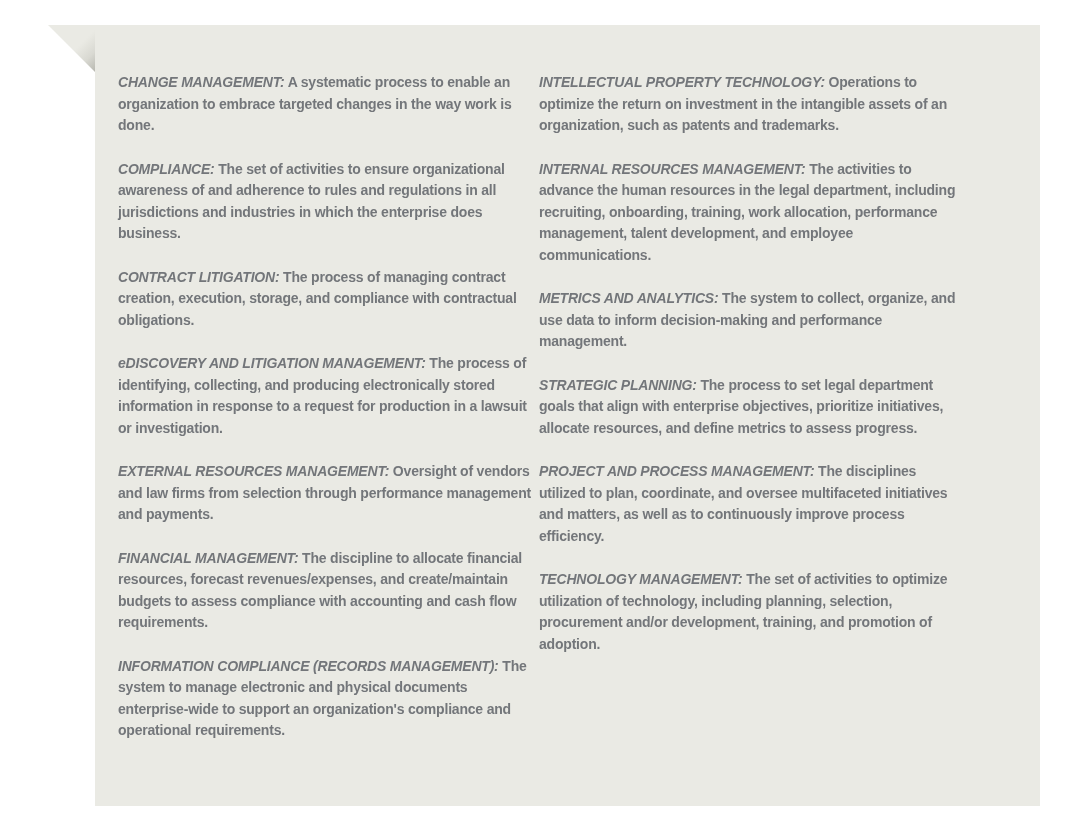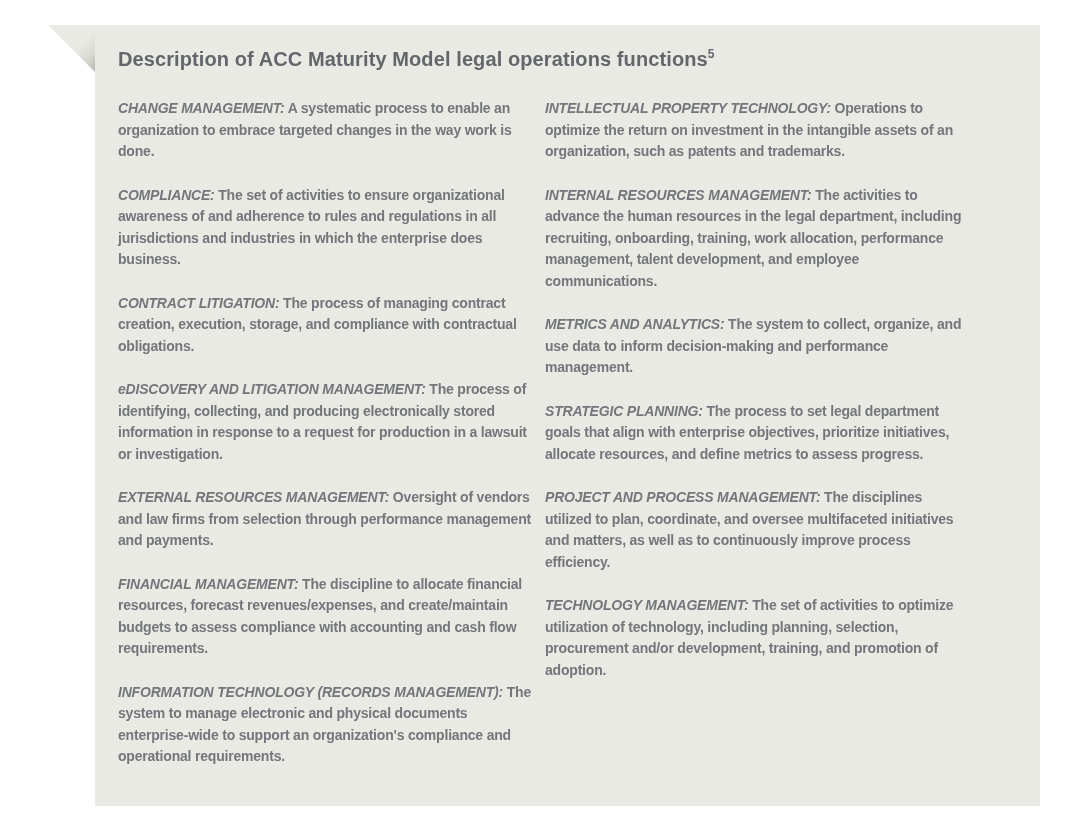--- a/index.html
+++ b/index.html
@@ -38,21 +38,21 @@
     color:#63676c;
     letter-spacing:0.1px;
     line-height:26px;
   }
   .page-title sup{
     font-size:12px;
     line-height:0;
   }
   .columns{
     display:flex;
-    gap:6px;
+    gap:0;
     margin-top:26px;
   }
   .col{
     flex:0 0 421px;
     width:421px;
   }
   .entry{
     margin:0 0 22px 0;
     font-size:14px;
     font-weight:bold;
@@ -67,31 +67,30 @@
 </head>
 <body>
 
 <div class="canvas">
 
   <div class="corner-fold"></div>
   <div class="accent-sliver"></div>
 
   <div class="panel">
 
-    <h1 class="page-title"><span>Description of ACC Maturity Model legal operations functions</span><sup>5</sup></h1>
 
     <div class="columns">
       <div class="col">
           <p class="entry"><span class="term">CHANGE MANAGEMENT:</span><span class="def"> A systematic process to enable an organization to embrace targeted changes in the way work is done.</span></p>
           <p class="entry"><span class="term">COMPLIANCE:</span><span class="def"> The set of activities to ensure organizational awareness of and adherence to rules and regulations in all jurisdictions and industries in which the enterprise does business.</span></p>
           <p class="entry"><span class="term">CONTRACT LITIGATION:</span><span class="def"> The process of managing contract creation, execution, storage, and compliance with contractual obligations.</span></p>
           <p class="entry"><span class="term">eDISCOVERY AND LITIGATION MANAGEMENT:</span><span class="def"> The process of identifying, collecting, and producing electronically stored information in response to a request for production in a lawsuit or investigation.</span></p>
           <p class="entry"><span class="term">EXTERNAL RESOURCES MANAGEMENT:</span><span class="def"> Oversight of vendors and law firms from selection through performance management and payments.</span></p>
           <p class="entry"><span class="term">FINANCIAL MANAGEMENT:</span><span class="def"> The discipline to allocate financial resources, forecast revenues/expenses, and create/maintain budgets to assess compliance with accounting and cash flow requirements.</span></p>
-          <p class="entry"><span class="term">INFORMATION TECHNOLOGY (RECORDS MANAGEMENT):</span><span class="def"> The system to manage electronic and physical documents enterprise-wide to support an organization's compliance and operational requirements.</span></p>
+          <p class="entry"><span class="term">INFORMATION COMPLIANCE (RECORDS MANAGEMENT):</span><span class="def"> The system to manage electronic and physical documents enterprise-wide to support an organization's compliance and operational requirements.</span></p>
         </div>
       <div class="col">
           <p class="entry"><span class="term">INTELLECTUAL PROPERTY TECHNOLOGY:</span><span class="def"> Operations to optimize the return on investment in the intangible assets of an organization, such as patents and trademarks.</span></p>
           <p class="entry"><span class="term">INTERNAL RESOURCES MANAGEMENT:</span><span class="def"> The activities to advance the human resources in the legal department, including recruiting, onboarding, training, work allocation, performance management, talent development, and employee communications.</span></p>
           <p class="entry"><span class="term">METRICS AND ANALYTICS:</span><span class="def"> The system to collect, organize, and use data to inform decision-making and performance management.</span></p>
           <p class="entry"><span class="term">STRATEGIC PLANNING:</span><span class="def"> The process to set legal department goals that align with enterprise objectives, prioritize initiatives, allocate resources, and define metrics to assess progress.</span></p>
           <p class="entry"><span class="term">PROJECT AND PROCESS MANAGEMENT:</span><span class="def"> The disciplines utilized to plan, coordinate, and oversee multifaceted initiatives and matters, as well as to continuously improve process efficiency.</span></p>
           <p class="entry"><span class="term">TECHNOLOGY MANAGEMENT:</span><span class="def"> The set of activities to optimize utilization of technology, including planning, selection, procurement and/or development, training, and promotion of adoption.</span></p>
         </div>
     </div>

